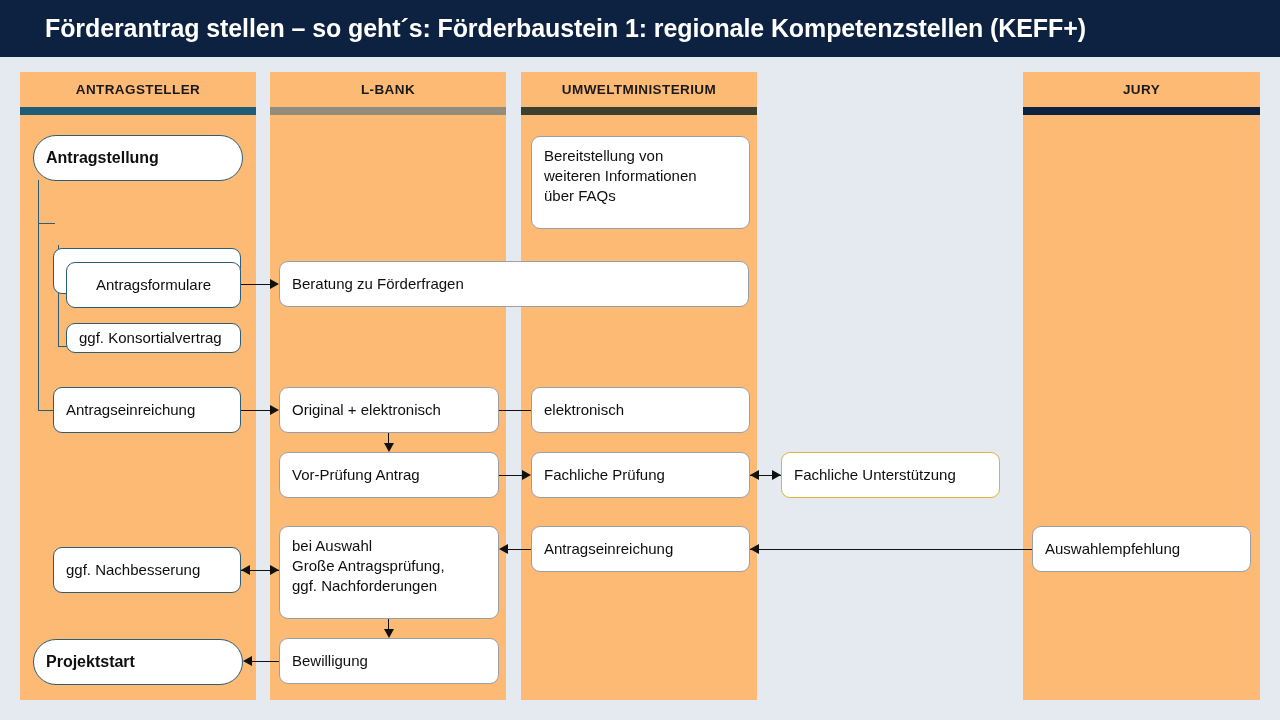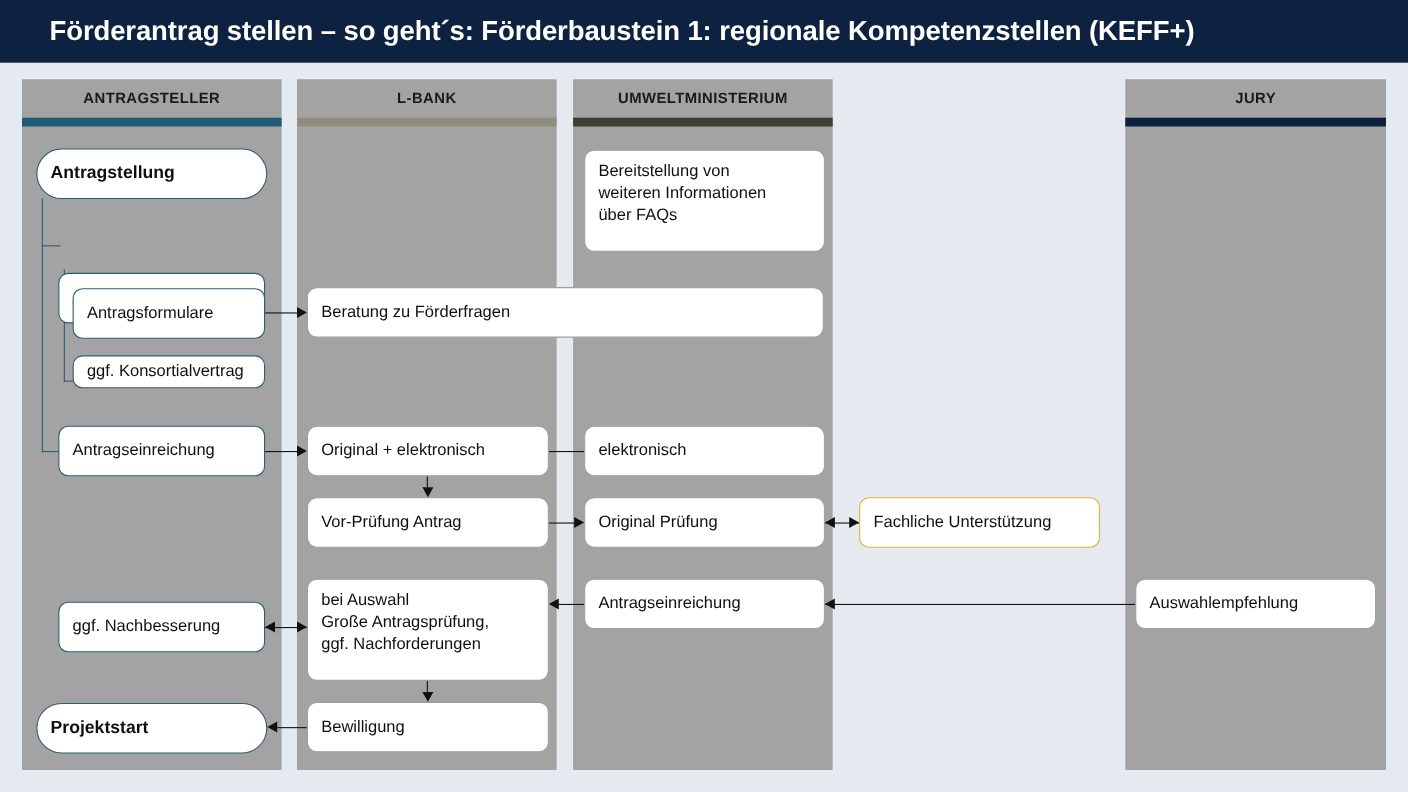--- a/index.html
+++ b/index.html
@@ -18,21 +18,21 @@
     display:flex;align-items:center;padding-left:28px;
   }
   .titlebar .title{
     color:#ffffff;font-size:25px;font-weight:bold;
     padding-left:17px;letter-spacing:-0.1px;white-space:nowrap;
   }
 
   
   .lane{
     position:absolute;top:72px;height:628px;
-    background:#a3a3a3;
+    background:#fdba74;
   }
   .lane-head{
     position:absolute;left:0;top:0;width:100%;height:34px;
     display:flex;align-items:center;justify-content:center;
   }
   .lane-head span{
     font-size:13.5px;font-weight:bold;color:#1a1a1a;letter-spacing:0.4px;
   }
   .lane-bar{
     position:absolute;left:0;top:35px;width:100%;height:8px;
@@ -114,21 +114,21 @@
   <div class="tree-line tree-h" style="left:58px;top:346px;width:17px;"></div>
 
   <div class="node blue bold" style="left:33px;top:135px;width:210px;height:46px;">
     <span>Antragstellung</span>
   </div>
 
   <div class="node blue" style="left:53px;top:200px;width:188px;height:46px;margin-top:48px;">
     <span>Antrag</span>
   </div>
 
-  <div class="node blue" style="left:66px;top:262px;width:175px;height:46px;">
+  <div class="node blue" style="left:66px;top:262px;width:175px;height:46px;justify-content:center;">
     <span>Antragsformulare</span>
   </div>
 
   <div class="node blue" style="left:66px;top:323px;width:175px;height:30px;">
     <span>ggf. Konsortialvertrag</span>
   </div>
 
   <div class="node blue" style="left:53px;top:387px;width:188px;height:46px;">
     <span>Antragseinreichung</span>
   </div>
@@ -167,21 +167,21 @@
     <div>Bereitstellung von</div>
     <div>weiteren Informationen</div>
     <div>über FAQs</div>
   </div>
 
   <div class="node" style="left:531px;top:387px;width:219px;height:46px;">
     <span>elektronisch</span>
   </div>
 
   <div class="node" style="left:531px;top:452px;width:219px;height:46px;">
-    <span>Original Prüfung</span>
+    <span>Fachliche Prüfung</span>
   </div>
 
   <div class="node" style="left:531px;top:526px;width:219px;height:46px;">
     <span>Antragseinreichung</span>
   </div>
 
   <div class="node gold" style="left:781px;top:452px;width:219px;height:46px;">
     <span>Fachliche Unterstützung</span>
   </div>
 

